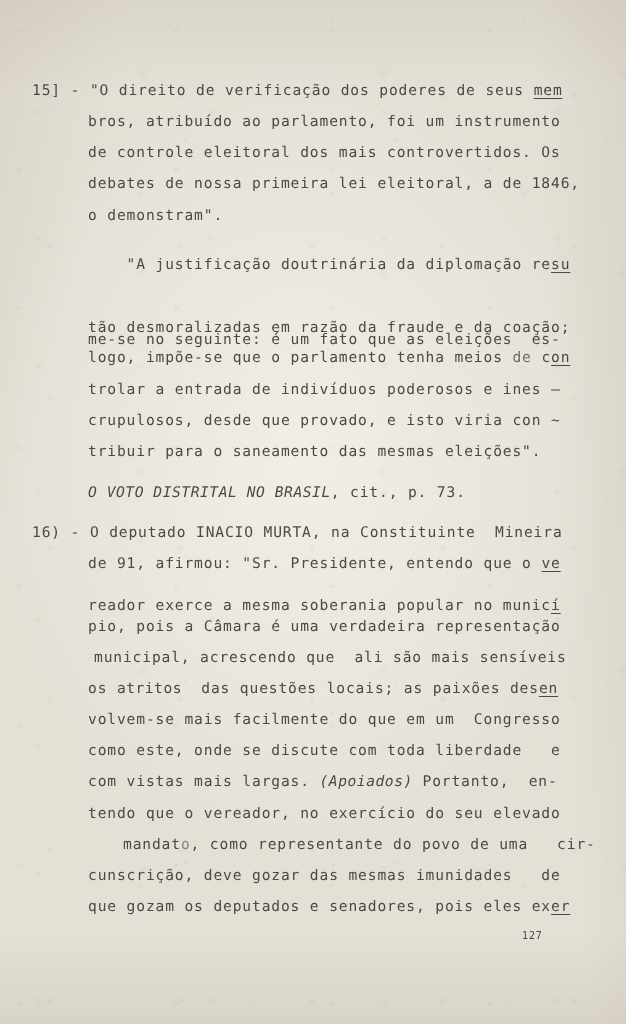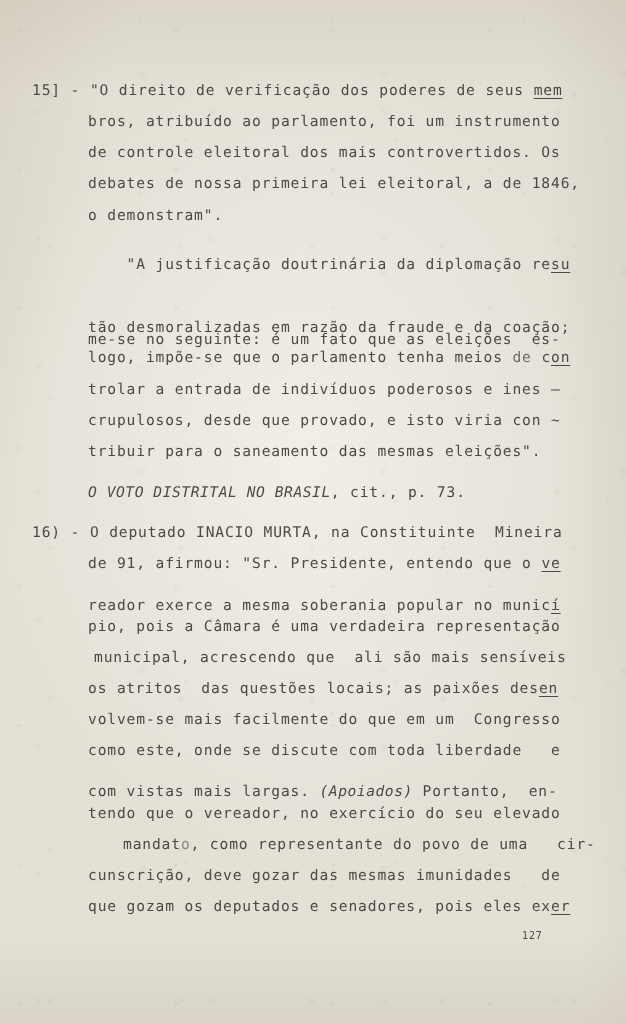--- a/index.html
+++ b/index.html
@@ -127,21 +127,21 @@
     <div class="line indent" style="top: 599px;"><span>reador exerce a mesma soberania popular no munic</span><span class="u">í</span></div>
 
     <div class="line indent" style="top: 619.635px;">pio, pois a Câmara é uma verdadeira representação</div>
     <div class="line indent" style="top: 650.787px; padding-left: 6px;">municipal, acrescendo que  ali são mais sensíveis</div>
 
     <div class="line indent" style="top: 681.938px;"><span>os </span><span class="strike-bold">atritos</span><span>  das questões locais; as paixões des</span><span class="u">en</span></div>
 
     <div class="line indent" style="top: 713.09px; text-align: right;">volvem-se mais facilmente do que em um  Congresso</div>
     <div class="line indent" style="top: 744.242px;">como este, onde se discute com toda liberdade   e</div>
 
-    <div class="line indent" style="top: 775.393px; margin-top: 10px;"><span>com vistas mais largas. </span><span style="font-style:italic;letter-spacing:0.55px">(Apoiados)</span><span> Portanto,  en-</span></div>
+    <div class="line indent" style="top: 775.393px;"><span>com vistas mais largas. </span><span style="font-style:italic;letter-spacing:0.55px">(Apoiados)</span><span> Portanto,  en-</span></div>
 
     <div class="line indent" style="top: 806.545px;">tendo que o vereador, no exercício do seu elevado</div>
 
     <div class="line indent" style="top: 837.697px; padding-left: 35px;"><span>mandat</span><span class="veryfaint">o</span><span>, como representante do povo de uma   cir-</span></div>
 
     <div class="line indent" style="top: 900px;"><span>que gozam os deputados e senadores, pois eles ex</span><span class="u">er</span></div>
 
     <div class="line indent" style="top: 868.848px;">cunscrição, deve gozar das mesmas imunidades   de</div>
 
   </div>

